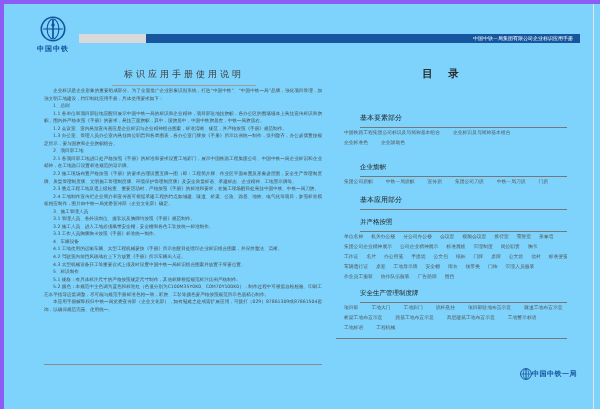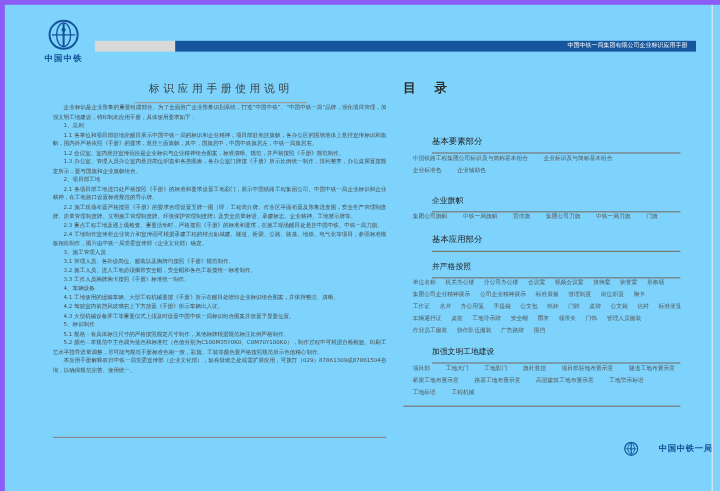--- a/index.html
+++ b/index.html
@@ -14,38 +14,38 @@
             color:#fff;font-size:5px;line-height:9px;text-align:right;padding-right:7px;box-sizing:border-box;white-space:nowrap;}
   
   #left-title-wrap{position:absolute;left:40px;top:58px;width:280px;text-align:center;}
   #left-title{display:inline-block;font-size:9px;letter-spacing:3px;color:#3c3c3c;
               border-bottom:1px solid #9a9a9a;padding:0 12px 4px 12px;white-space:nowrap;}
   #left-body{position:absolute;left:40px;top:83px;width:278px;}
   #left-body p.para{margin:0;font-size:4.6px;line-height:7.55px;color:#4a4a4a;
                     text-indent:9px;text-align:justify;}
   #left-end-rule{position:absolute;left:40px;top:360px;width:278px;border-top:1px solid #8a8a8a;}
   
-  #toc-title-wrap{position:absolute;left:332px;top:58px;width:231px;text-align:left;padding-right:16px;box-sizing:border-box;}
+  #toc-title-wrap{position:absolute;left:332px;top:58px;width:231px;text-align:center;padding-right:16px;box-sizing:border-box;}
   #toc-title{font-size:10.5px;font-weight:bold;letter-spacing:6px;color:#2b2b2b;white-space:nowrap;}
   #toc-col{position:absolute;left:332px;top:110px;width:231px;}
   .toc-section{margin:0;}
   .toc-heading{font-size:7px;font-weight:normal;color:#222;line-height:8px;
                padding-bottom:5px;border-bottom:1px solid #777;margin-left:24px;}
   .toc-section.sub .toc-heading{font-size:6.5px;}
   .toc-line{display:flex;gap:8px;padding-left:8px;font-size:4.8px;color:#555;
             line-height:9.8px;white-space:nowrap;overflow:hidden;}
   .toc-section.wide .toc-line{gap:13px;}
   #toc-col .toc-section:nth-child(1){margin-top:0;}
   #toc-col .toc-section:nth-child(2){margin-top:15px;}
   #toc-col .toc-section:nth-child(3){margin-top:10px;}
   #toc-col .toc-section:nth-child(4){margin-top:8px;}
   #toc-col .toc-section:nth-child(5){margin-top:8px;}
   .toc-section.closing{border-bottom:1px solid #777;padding-bottom:5px;}
   
-  #footer-brand{position:absolute;left:516px;top:364px;display:flex;align-items:center;gap:17px;}
+  #footer-brand{position:absolute;left:516px;top:364px;display:flex;align-items:center;gap:0;}
   #footer-brand .footer-text{font-size:7px;font-weight:bold;color:#15539b;letter-spacing:0.5px;white-space:nowrap;}
   
   #page-edge-right{position:absolute;left:589px;top:0;width:1px;height:407px;background:#e6e6e6;}
 </style>
 </head>
 <body>
 
 <div id="page">
 
   <div id="logo-block">
@@ -163,21 +163,21 @@
           <span class="toc-item">管理人员服装</span>
         </div>
         <div class="toc-line">
           <span class="toc-item">作业员工服装</span>
           <span class="toc-item">协作队伍服装</span>
           <span class="toc-item">广告路牌</span>
           <span class="toc-item">围挡</span>
         </div>
       </div>
       <div class="toc-section sub wide closing">
-        <div class="toc-heading">加强文明工地建设</div>
+        <div class="toc-heading">安全生产管理制度牌</div>
         <div class="toc-line">
           <span class="toc-item">项目部</span>
           <span class="toc-item">工地大门</span>
           <span class="toc-item">工地彩门</span>
           <span class="toc-item">旗杆悬挂</span>
           <span class="toc-item">项目部驻地布置示意</span>
           <span class="toc-item">隧道工地布置示意</span>
         </div>
         <div class="toc-line">
           <span class="toc-item">桥梁工地布置示意</span>

